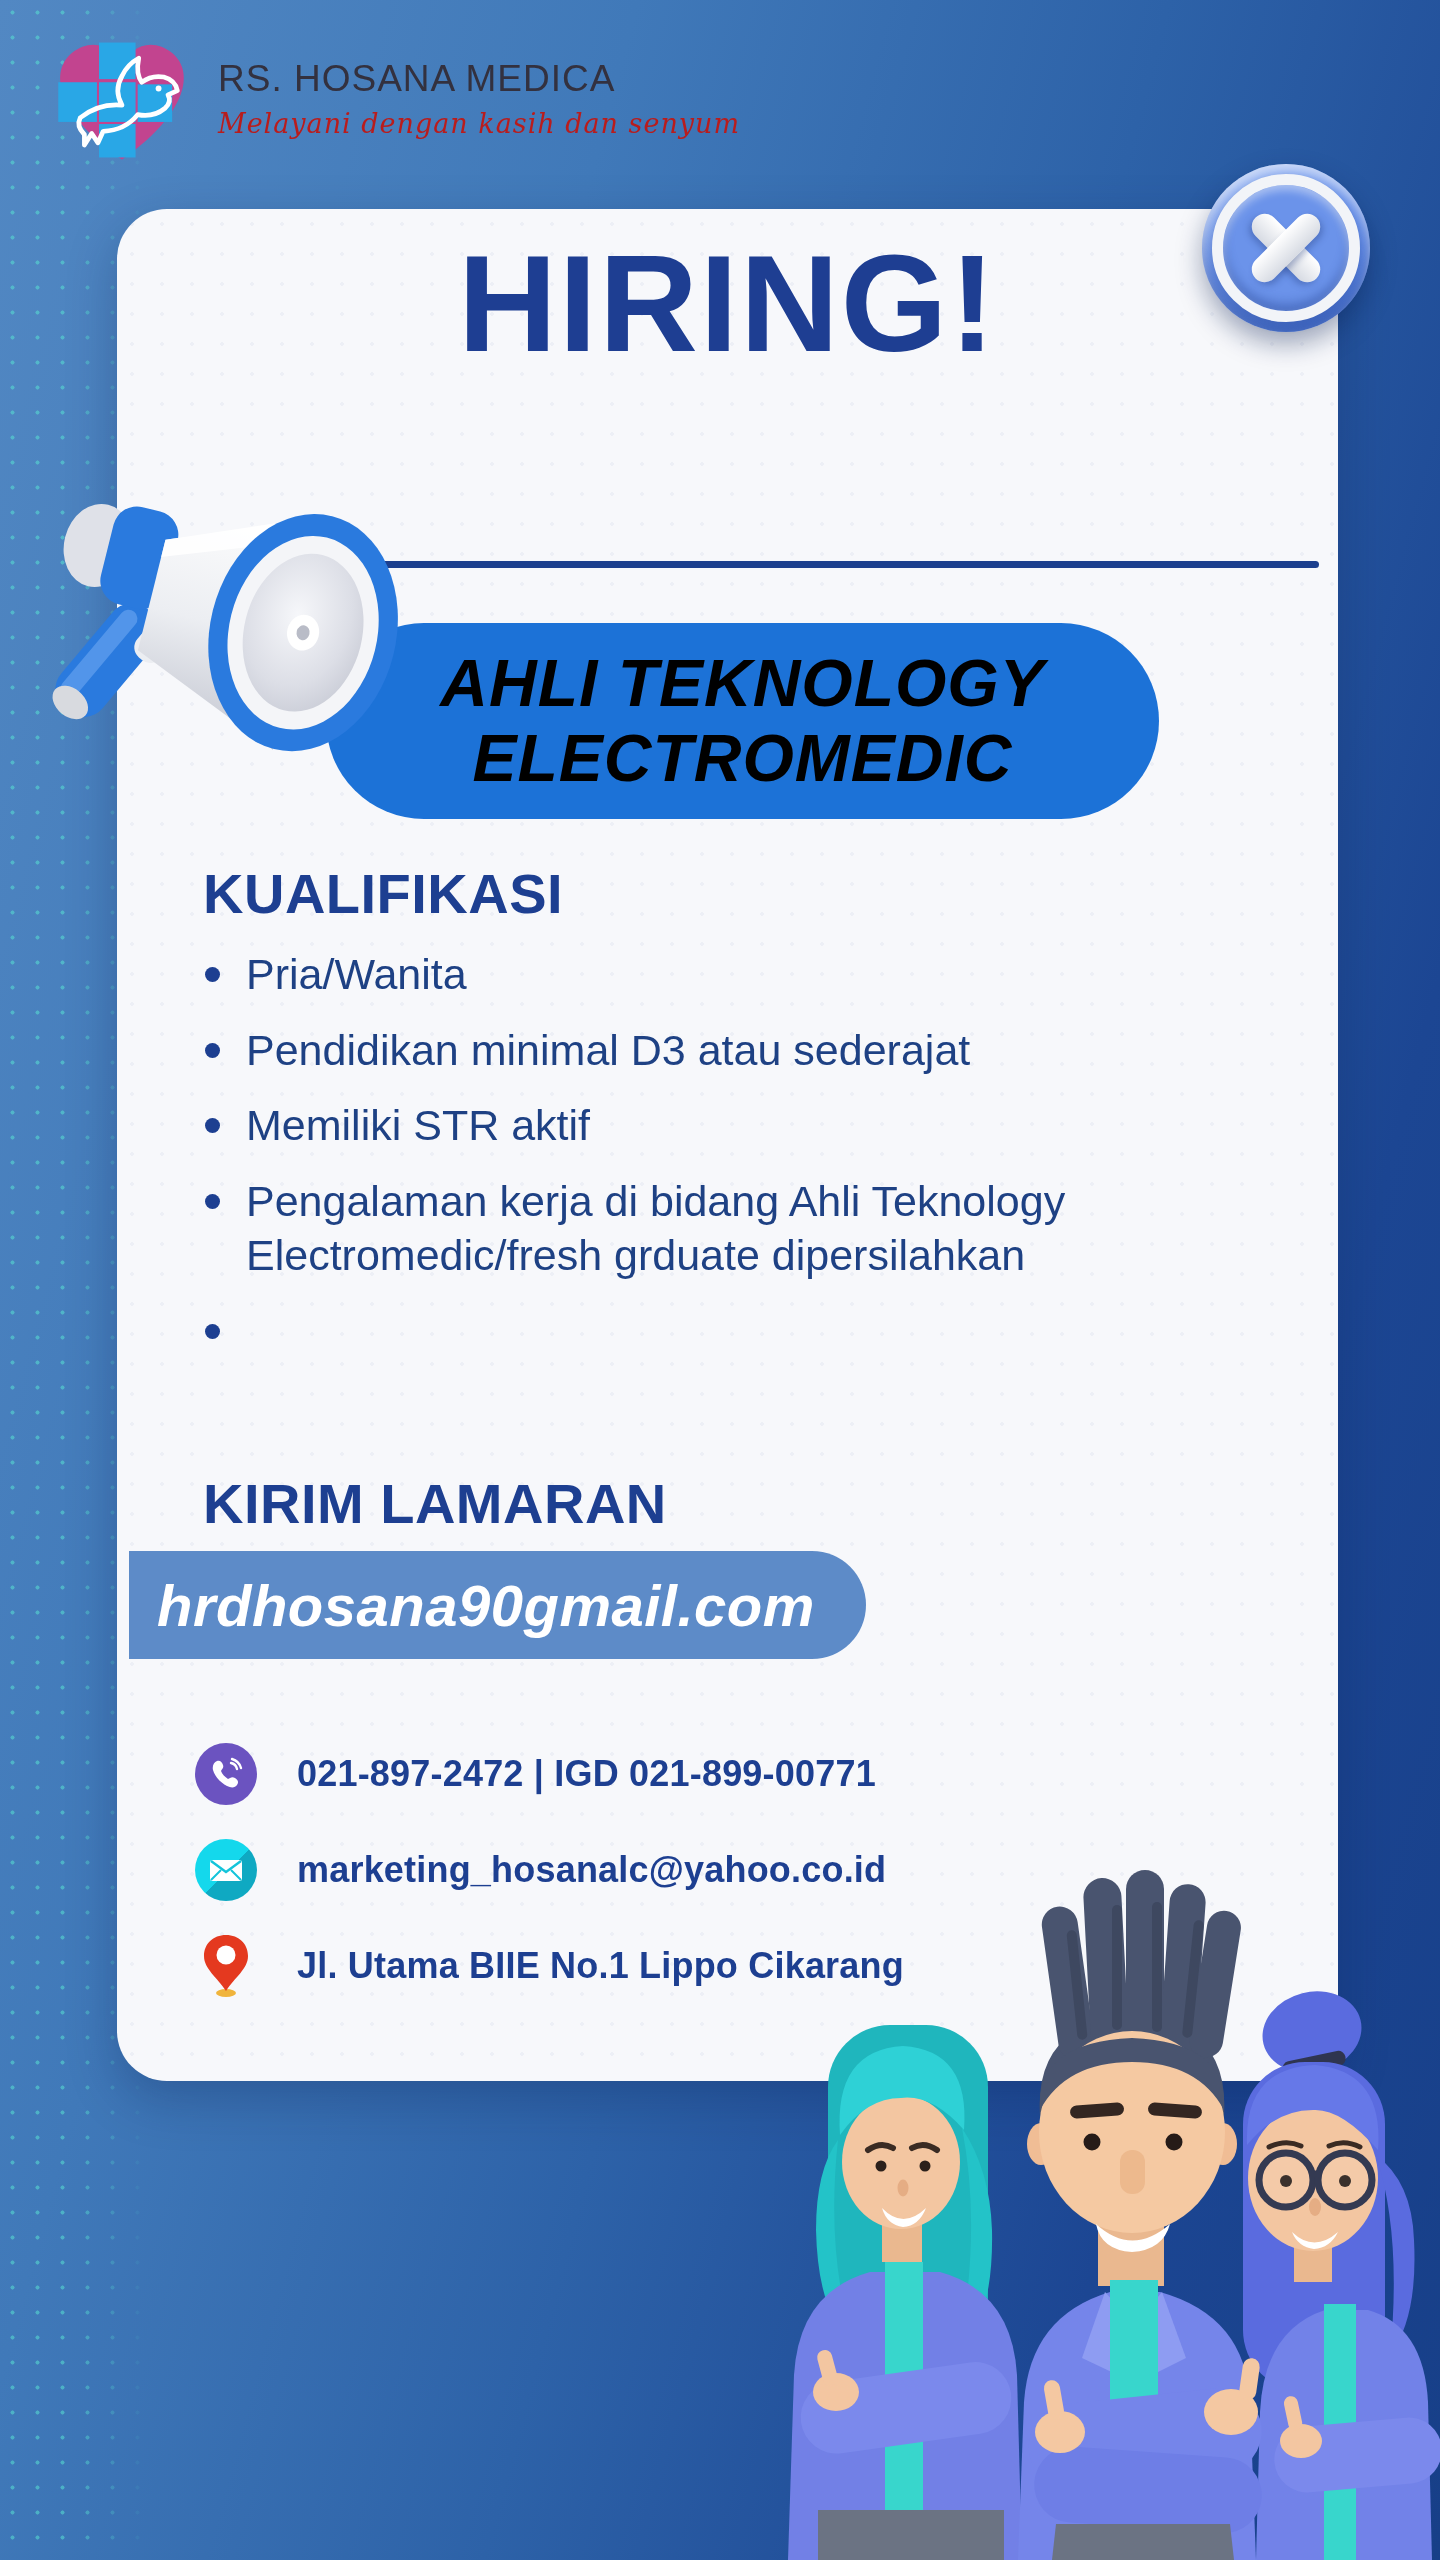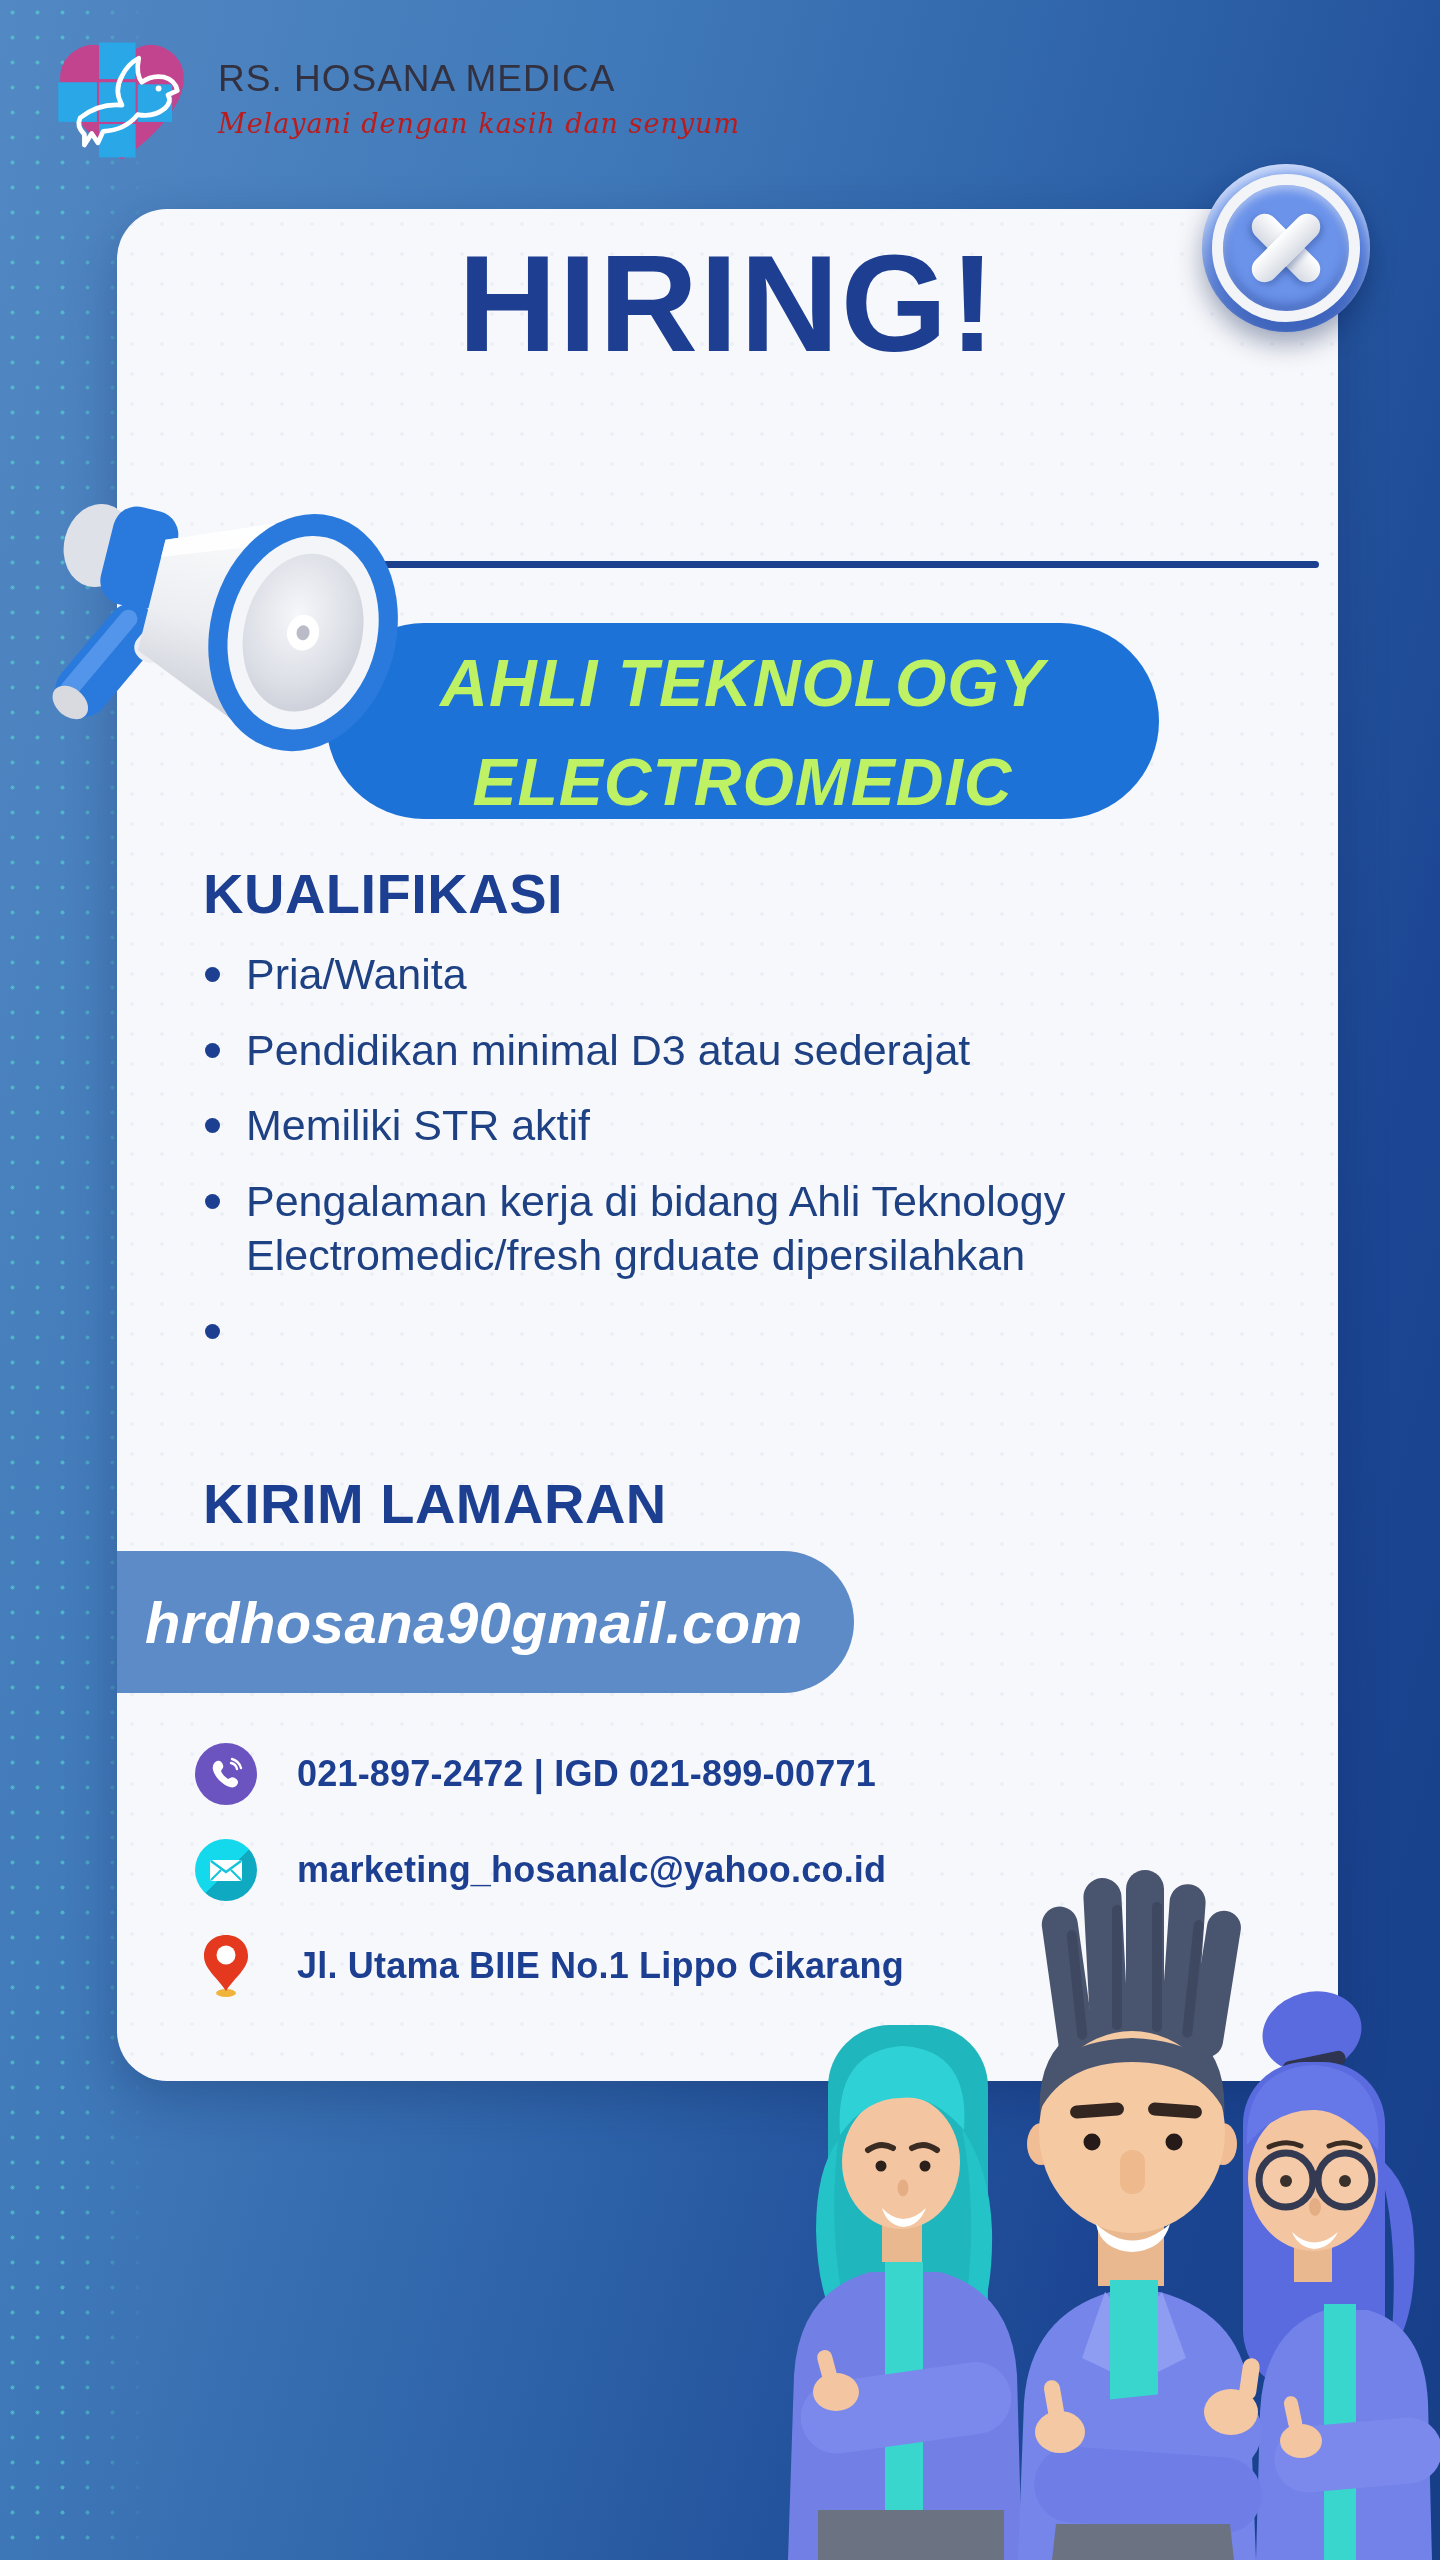--- a/index.html
+++ b/index.html
@@ -45,33 +45,33 @@
     background-size:30px 30px;
     box-shadow:0 18px 50px rgba(10,30,80,.28);}
 
   .hero{position:absolute;top:26px;left:0;right:0;text-align:center;z-index:2;
     font-weight:bold;font-size:137px;line-height:1.01;color:#1e3e92;letter-spacing:2px;}
   .divider{position:absolute;top:352px;left:110px;width:1092px;height:7px;border-radius:4px;
     background:#1c3f8e;z-index:2;}
 
   .pos-pill{position:absolute;left:209px;top:414px;width:833px;height:196px;border-radius:98px;
     background:#1c72d7;z-index:2;display:flex;flex-direction:column;align-items:center;justify-content:center;}
-  .pos-pill span{color:#bef264;font-style:italic;font-weight:bold;font-size:66px;line-height:1.14;letter-spacing:1px;margin-top:24px;}
+  .pos-pill span{color:#000000;font-style:italic;font-weight:bold;font-size:66px;line-height:1.14;letter-spacing:1px;}
 
   .kual-h,.kirim-h{position:absolute;left:86px;font-weight:bold;font-size:56px;color:#1d3f91;letter-spacing:.5px;z-index:2;}
   .kual-h{top:652px;}
   .kirim-h{top:1262px;}
 
   .kual-list{position:absolute;left:86px;top:738px;width:1080px;z-index:2;
     list-style:none;margin:0;padding:0;}
   .kual-list li{display:flex;align-items:flex-start;margin-bottom:21px;
     font-size:43px;line-height:1.27;color:#1e4184;}
   .bullet{flex:0 0 15px;width:15px;height:15px;border-radius:50%;background:#1d3f91;margin:20px 26px 0 2px;}
 
-  .email-pill{position:absolute;left:0;top:1342px;width:737px;height:142px;z-index:2;
+  .email-pill{position:absolute;left:12px;top:1342px;width:737px;height:108px;z-index:2;
     border-radius:0 71px 71px 0;background:#5d8bc8;display:flex;align-items:center;text-align:center;}
   .email-pill span{color:#ffffff;font-style:italic;font-weight:bold;font-size:58px;padding-left:28px;letter-spacing:.5px;}
 
   .contacts{position:absolute;left:78px;top:1534px;z-index:2;display:flex;flex-direction:column;row-gap:34px;}
   .c-row{display:flex;align-items:center;column-gap:40px;height:62px;}
   .c-text{font-size:36px;font-weight:bold;color:#1d3f91;letter-spacing:.2px;}
   .icon-circle{width:62px;height:62px;border-radius:50%;display:flex;align-items:center;justify-content:center;flex:0 0 62px;}
   .ic-phone{background:#6b53c0;}
   .ic-mail{background:linear-gradient(135deg,#14d8ec 52%,#0fa9c2 52%);}
 

